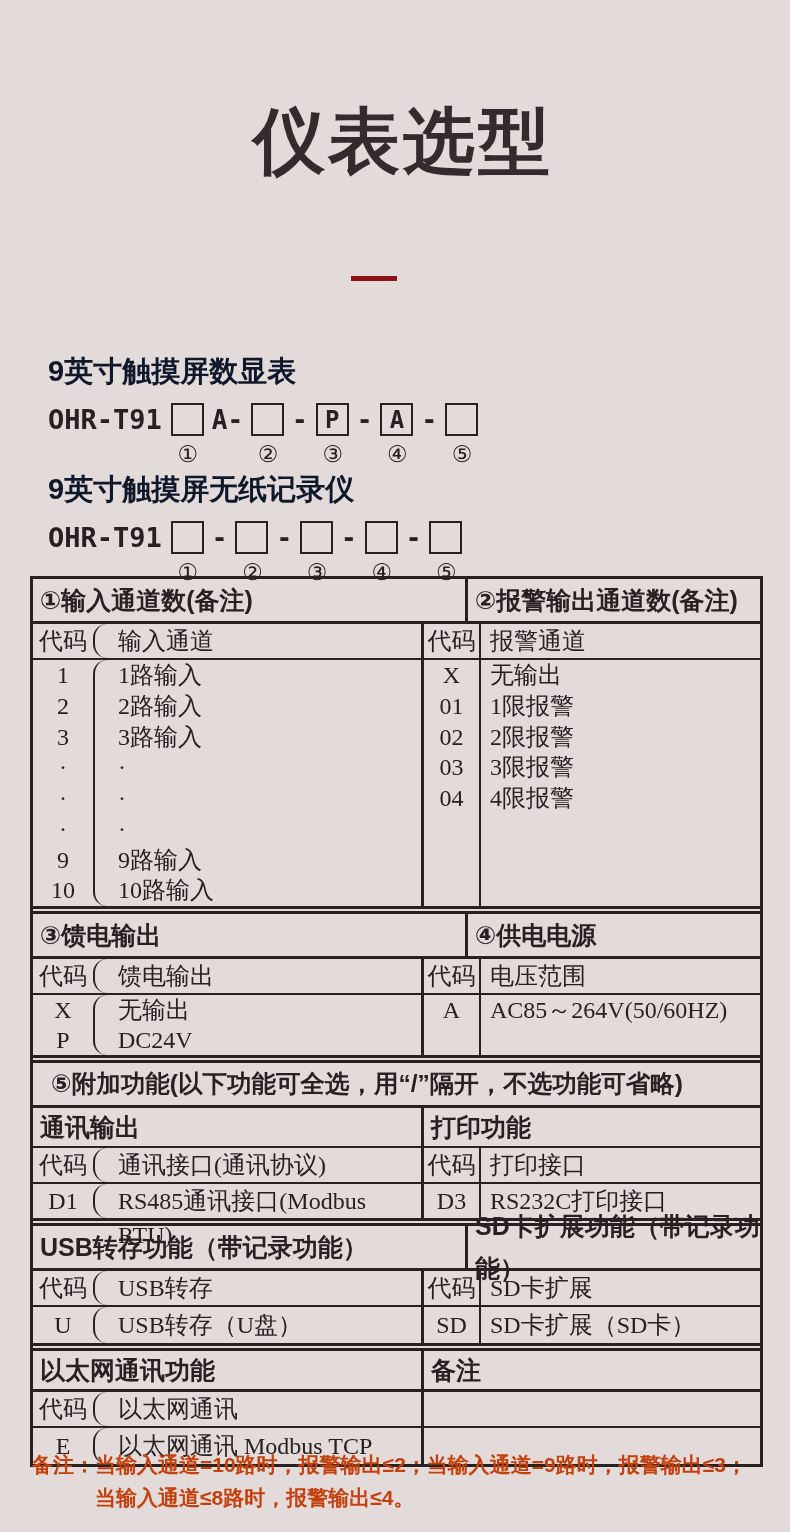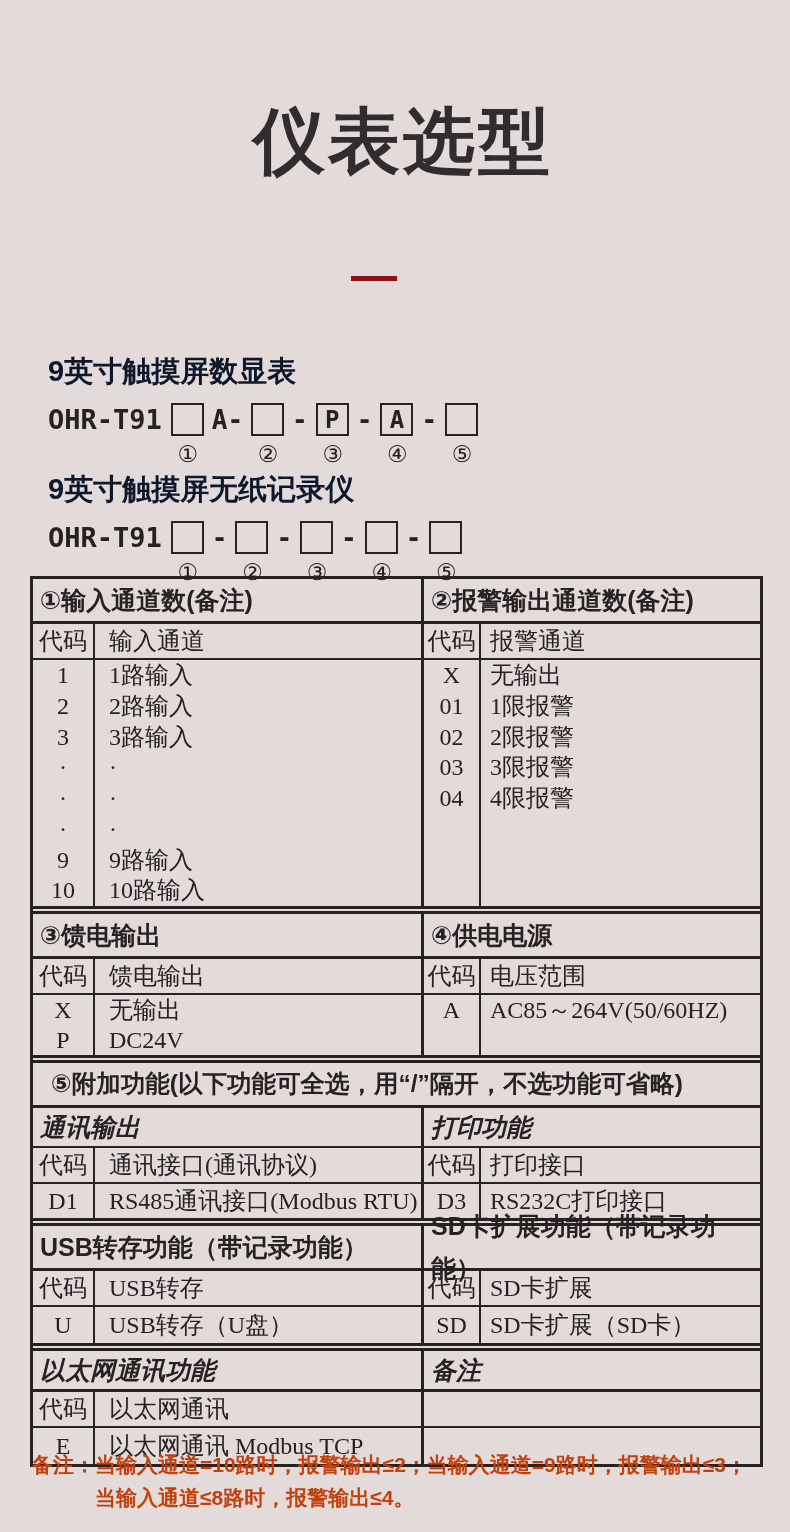--- a/index.html
+++ b/index.html
@@ -51,27 +51,27 @@
   .sec{ }
   .sec.gap{ border-top:3px solid #272122; margin-top:2px; }
   .sec:not(:last-child){ border-bottom:3px solid #272122; }
   .row{ display:flex; align-items:stretch; }
   .trow{ font-family:"Liberation Sans","DejaVu Sans",sans-serif; font-weight:bold; font-size:25px; }
   .trow .cell{ display:flex; align-items:center; }
   .brd-b2{ border-bottom:2px solid #272122; }
   .brd-b3{ border-bottom:3px solid #272122; }
   .cell{ box-sizing:border-box; padding-left:7px; }
   .lc{ width:60px;  text-align:center; padding-left:0; box-sizing:border-box;}
-  .ld{ width:328px; border-left:2px solid #272122; box-sizing:border-box; padding-left:14px;}
+  .ld{ width:328px; border-left:2px solid #272122; box-sizing:border-box; padding-left:23px;border-radius:14px;}
   .lhalf{ width:388px; box-sizing:border-box;}
   .rc{ width:58px;  border-left:3px solid #272122; text-align:center; padding-left:0; box-sizing:border-box;}
   .rd{ flex:1; border-left:2px solid #272122; box-sizing:border-box; padding-left:9px;}
   .rhalf{ flex:1; border-left:3px solid #272122; box-sizing:border-box;}
-  .h42{ height:42px; line-height:42px; }
-  .h38{ height:38px; line-height:38px;font-style:italic; }
+  .h42{ height:42px; line-height:42px;gap:44px; }
+  .h38{ height:38px; line-height:38px; }
   .h34{ height:34px; line-height:34px; }
   .h36{ height:36px; line-height:36px; }
   .bodyrow{ }
   .lines1 div{ height:30.75px; line-height:30.75px; }
   .lines2 div{ height:30px; line-height:30px; }
   .body-s1{ height:246px; }
   .body-s2{ height:60px; }
   .banner{ font-family:"Liberation Sans","DejaVu Sans",sans-serif; font-weight:bold;
     font-size:24.5px; height:42px; line-height:42px; padding-left:18px; }
 

